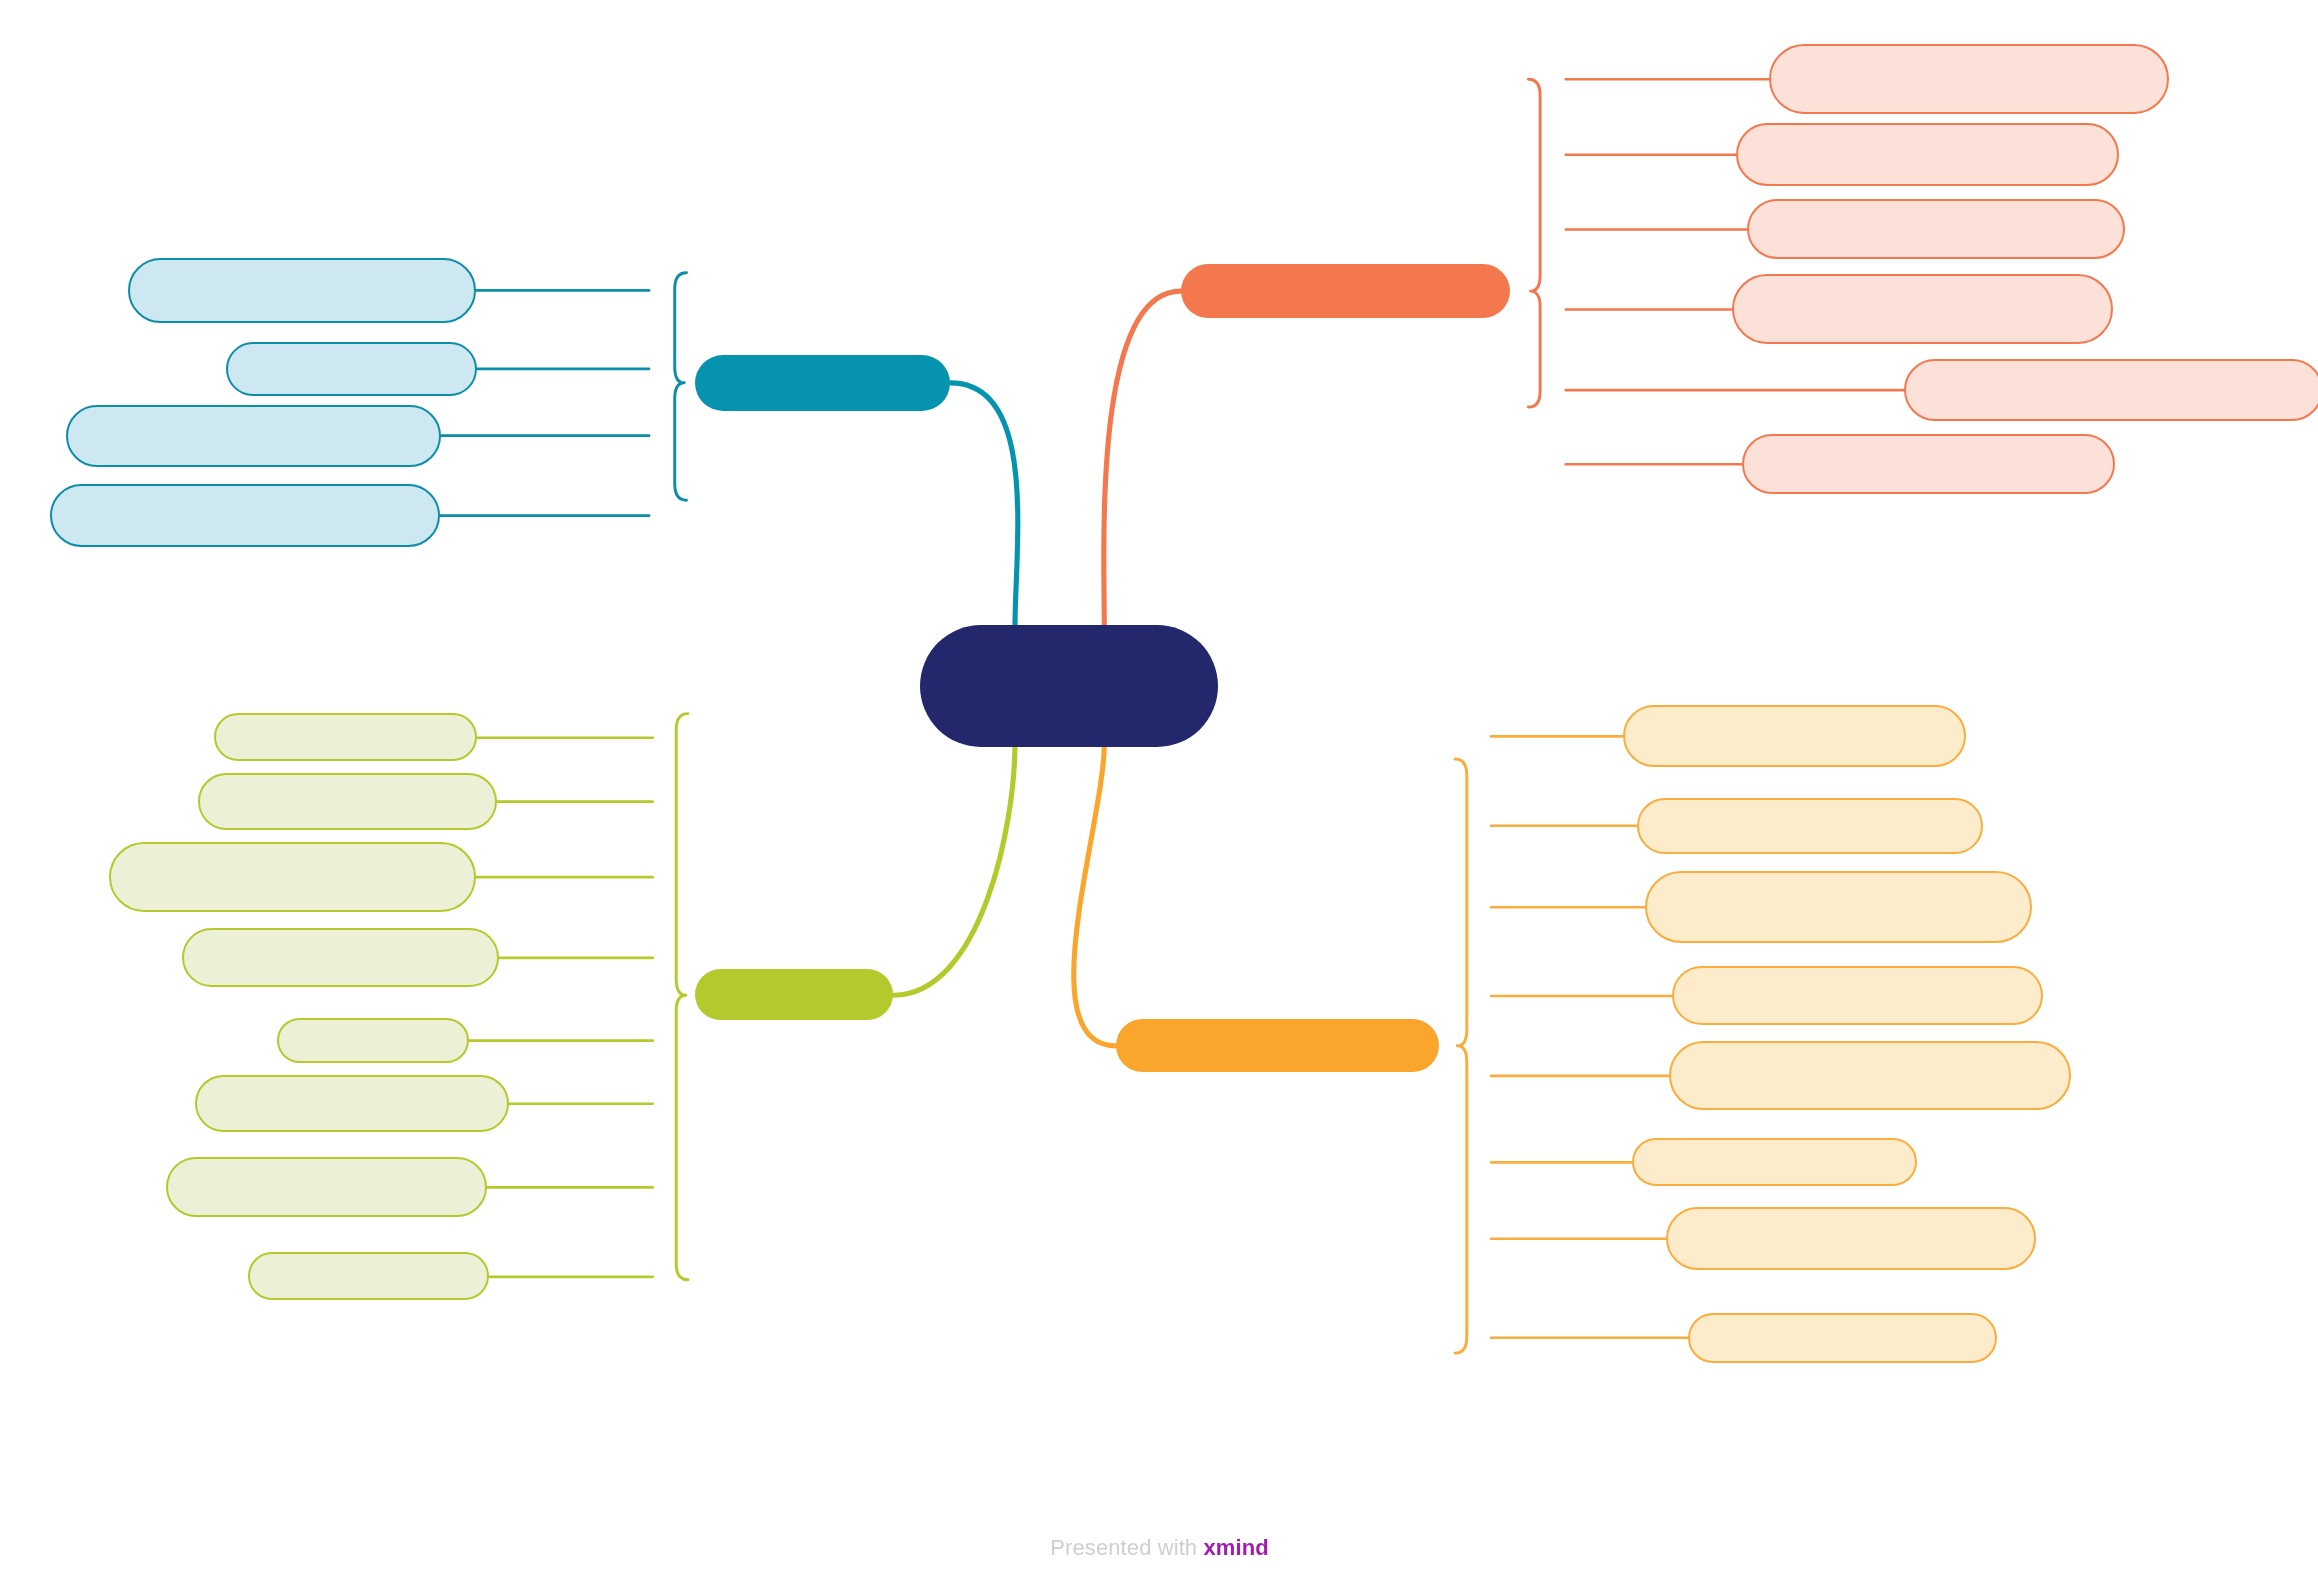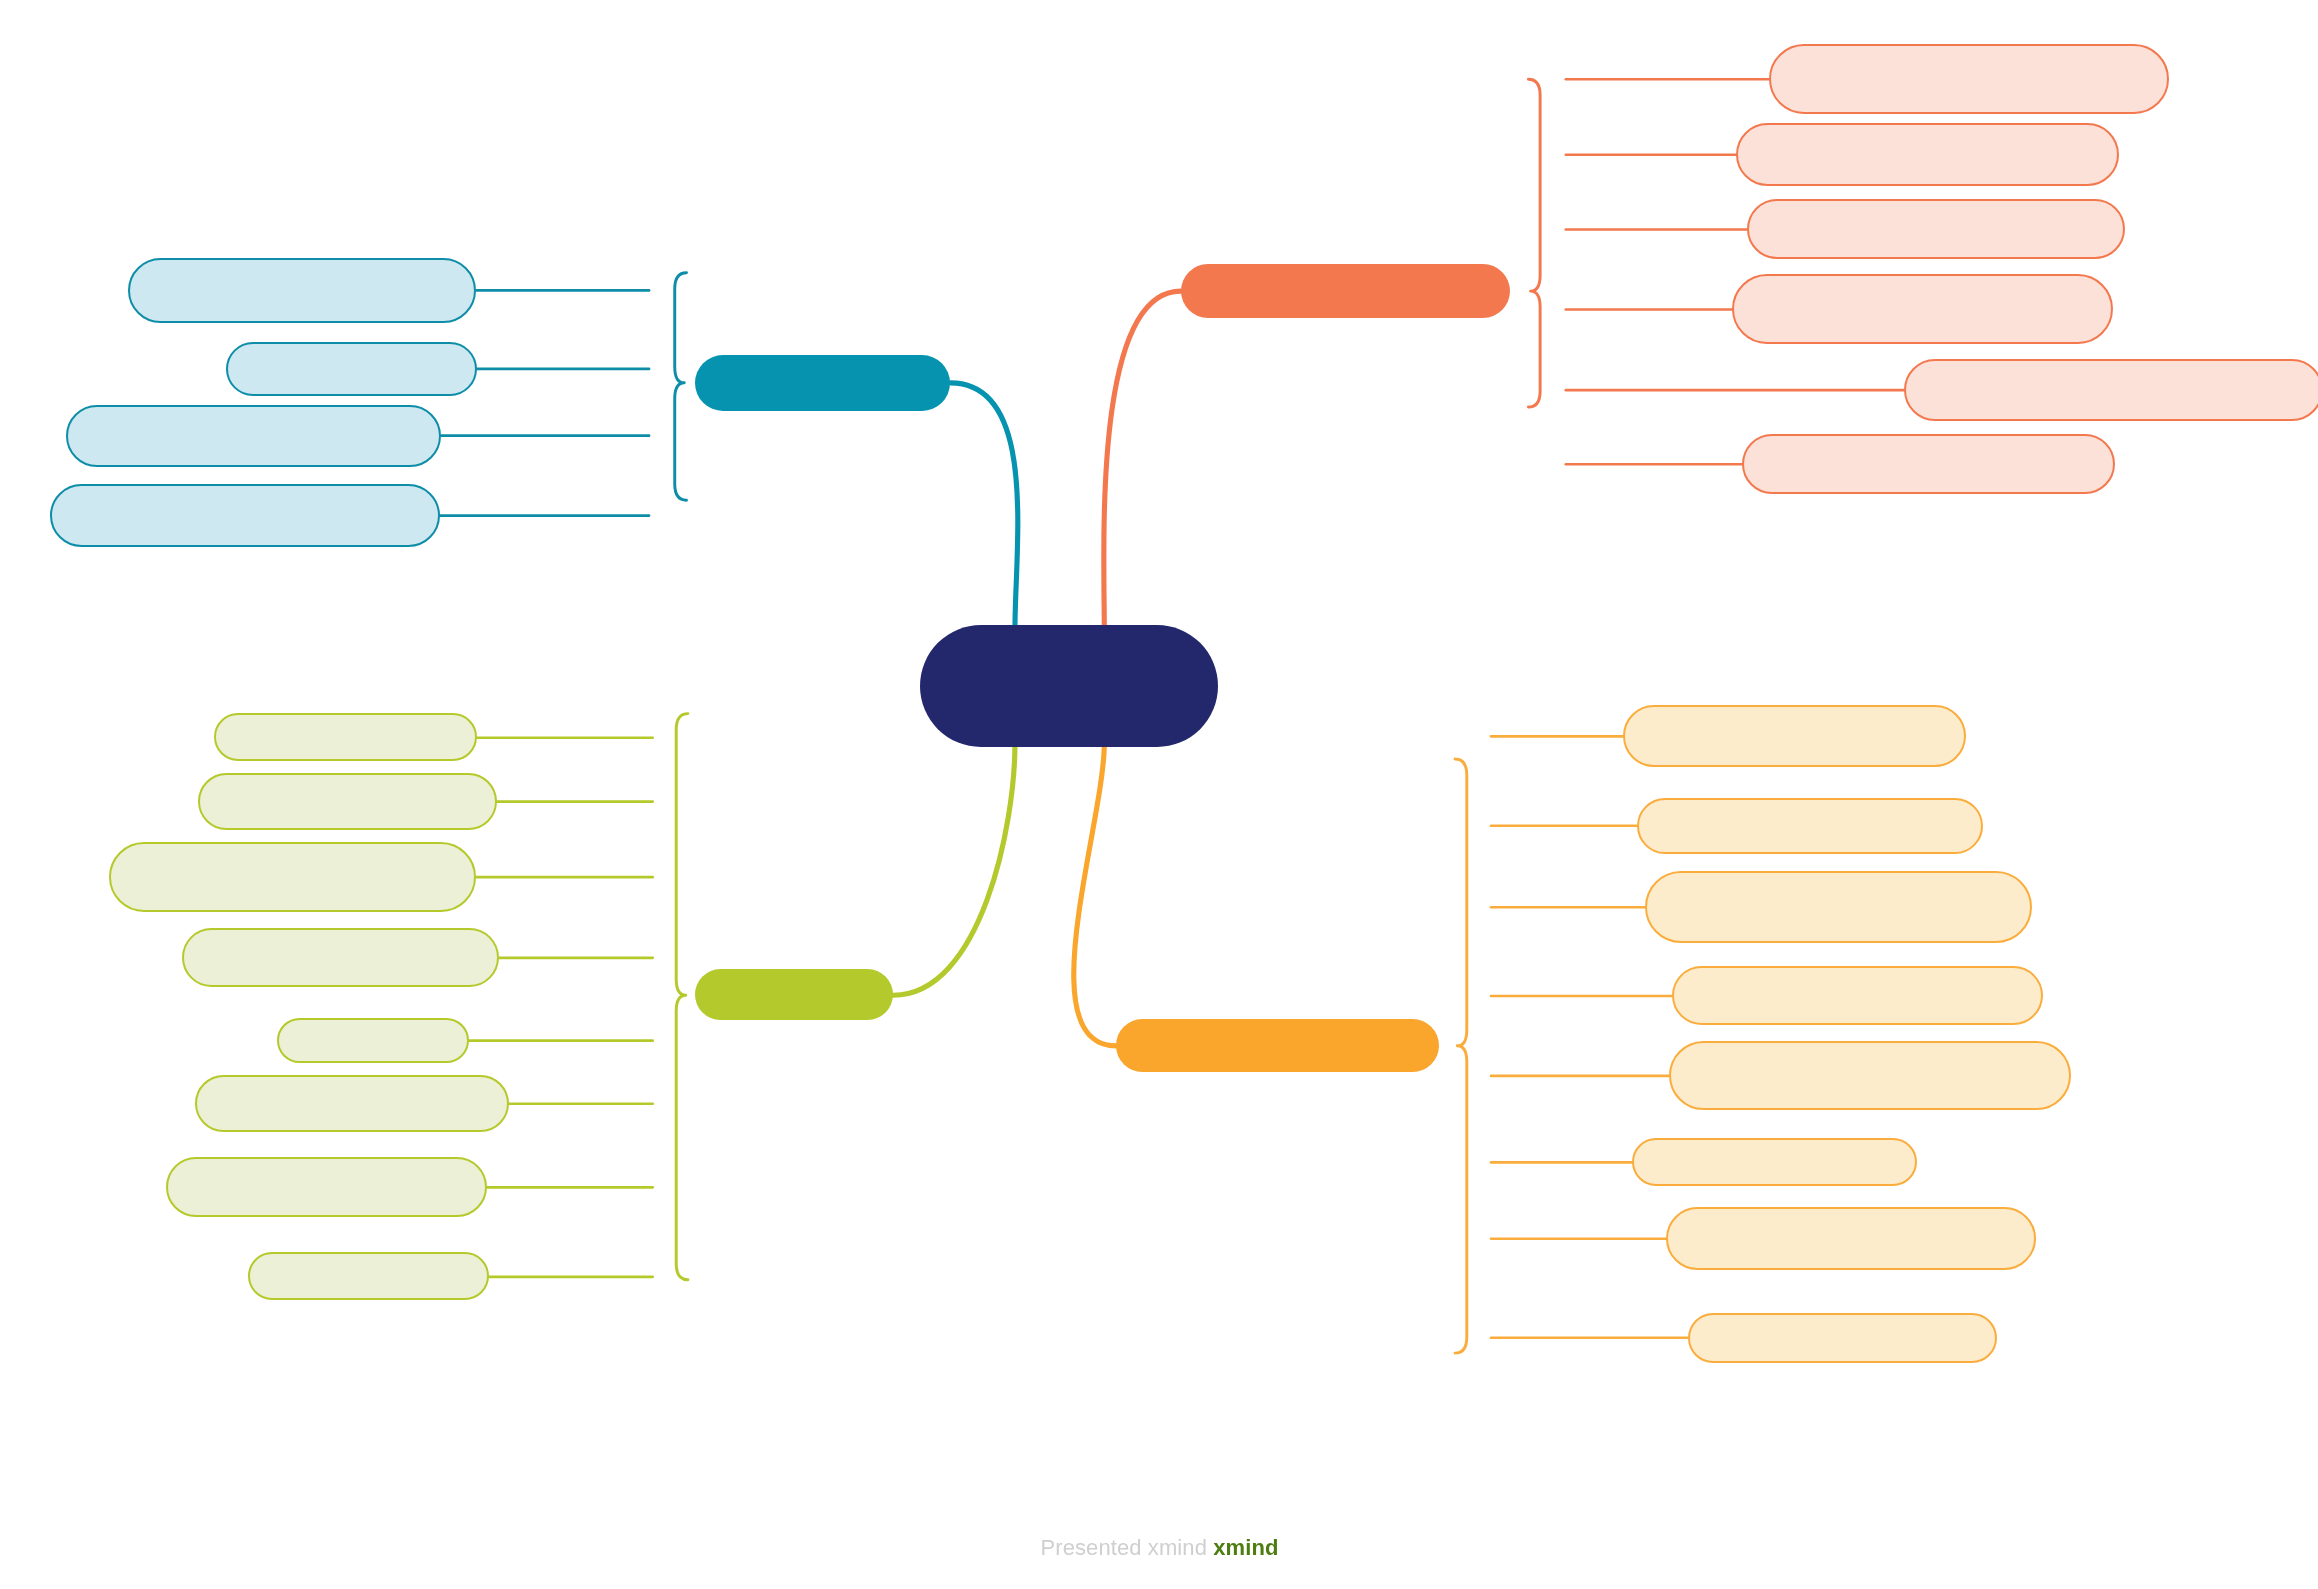--- a/index.html
+++ b/index.html
@@ -66,21 +66,21 @@
     position: absolute;
     left: 0;
     top: 1535px;
     width: 2319px;
     text-align: center;
     font-size: 22px;
     color: #cfcfcf;
     letter-spacing: 0.1px;
     user-select: none;
   }
-  #footer .brand { font-weight: 700; color: #4d7c0f; }
+  #footer .brand { font-weight: 700; color: #a21caf; }
 </style>
 </head>
 <body>
 
 <div id="canvas">
 
   <svg id="edges" viewBox="0 0 3162 2168" preserveAspectRatio="none" aria-hidden="true">
       <path d="M 1383.92 856 C 1383.92 746, 1416 522, 1296 522" fill="none" stroke="#0593b0" stroke-width="7" stroke-linecap="round" stroke-linejoin="round"></path>
       <path d="M 936 372 Q 920 372 920 394 L 920 500 Q 920 522 933 522 Q 920 522 920 544 L 920 660 Q 920 682 936 682" fill="none" stroke="#0d8da8" stroke-width="4" stroke-linecap="round" stroke-linejoin="round"></path>
       <path d="M 650 396 L 885 396" fill="none" stroke="#0d8da8" stroke-width="3.6" stroke-linecap="round" stroke-linejoin="round"></path>
@@ -146,16 +146,16 @@
       <div class="node leaf" style="background: rgb(253, 236, 204); border-color: rgb(250, 173, 60); left: 1637px; top: 798px; width: 346px; height: 56px;"></div>
       <div class="node leaf" style="background: rgb(253, 236, 204); border-color: rgb(250, 173, 60); left: 1645px; top: 871px; width: 387px; height: 72px;"></div>
       <div class="node leaf" style="background: rgb(253, 236, 204); border-color: rgb(250, 173, 60); left: 1672px; top: 966px; width: 371px; height: 59px;"></div>
       <div class="node leaf" style="background: rgb(253, 236, 204); border-color: rgb(250, 173, 60); left: 1669px; top: 1041px; width: 402px; height: 69px;"></div>
       <div class="node leaf" style="background: rgb(253, 236, 204); border-color: rgb(250, 173, 60); left: 1632px; top: 1138px; width: 285px; height: 48px;"></div>
       <div class="node leaf" style="background: rgb(253, 236, 204); border-color: rgb(250, 173, 60); left: 1666px; top: 1207px; width: 370px; height: 63px;"></div>
       <div class="node leaf" style="background: rgb(253, 236, 204); border-color: rgb(250, 173, 60); left: 1688px; top: 1313px; width: 309px; height: 50px;"></div>
     </div>
 
   <div id="footer">
-    <span>Presented xmind </span><span class="brand">xmind</span>
+    <span>Presented with </span><span class="brand">xmind</span>
   </div>
 </div>
 
 
 </body></html>

